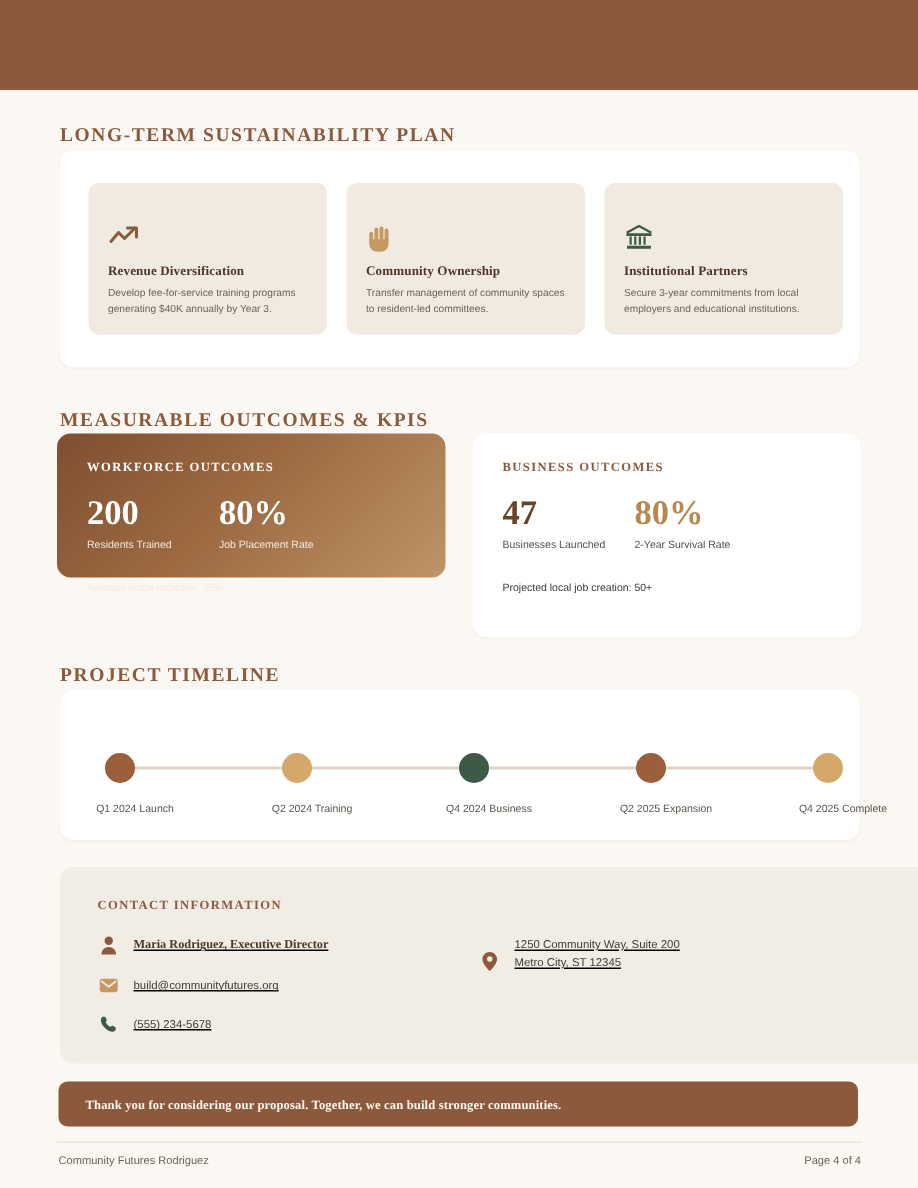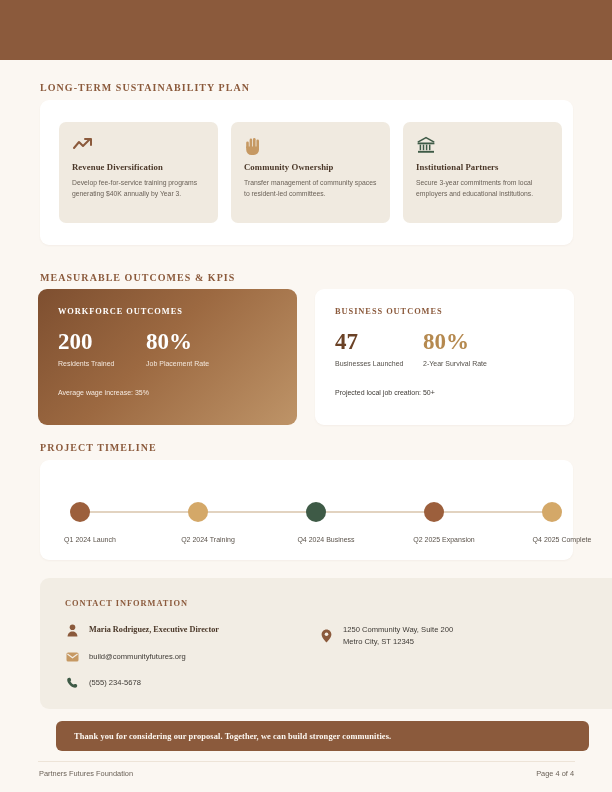--- a/index.html
+++ b/index.html
@@ -39,21 +39,21 @@
     color: #FFFFFF;
     letter-spacing: 0.2px;
   }
 
   
   .section-label {
     position: absolute;
     left: 40px;
     font-family: "Liberation Serif", serif;
     font-weight: bold;
-    font-size: 10px;
+    font-size: 13px;
     letter-spacing: 1.05px;
     color: #8B5A3C;
     text-transform: uppercase;
     white-space: nowrap;
   }
 
   
   .white-card {
     position: absolute;
     background: #FFFFFF;
@@ -64,21 +64,21 @@
   
   #pillars-card { left: 40px; top: 100px; width: 533px; height: 145px; }
   .pillar {
     position: absolute;
     top: 22px;
     width: 159px;
     height: 101px;
     background: #F0EAE0;
     border-radius: 7px;
     box-sizing: border-box;
-    padding: 14px 13px 0 13px;
+    padding: 27px 13px 0 13px;
   }
   .pillar.p0 { left: 19px; }
   .pillar.p1 { left: 191px; }
   .pillar.p2 { left: 363px; }
   .pillar-icon {
     height: 20px;
     margin-bottom: 6px;
     display: block;
   }
   .pillar-title {
@@ -92,21 +92,21 @@
   .pillar-desc {
     font-size: 6.8px;
     line-height: 1.62;
     color: #6B6258;
   }
 
   
   #kpi-workforce {
     position: absolute;
     left: 38px; top: 289px;
-    width: 259px; height: 136px;
+    width: 259px; height: 96px;
     border-radius: 9px;
     background: linear-gradient(135deg, #7E4F30 0%, #9C6941 45%, #BE9468 100%);
     box-sizing: border-box;
     padding: 18px 20px 0 20px;
   }
   #kpi-business {
     position: absolute;
     left: 315px; top: 289px;
     width: 259px; height: 136px;
     border-radius: 9px;
@@ -201,22 +201,23 @@
     font-size: 8.4px;
     letter-spacing: 0.95px;
     color: #8B5A3C;
     text-transform: uppercase;
     margin-bottom: 16px;
   }
   .contact-cols { display: flex; }
   .contact-col { width: 254px; }
   .contact-row {
     display: flex;
-    align-items: center;
+    align-items: flex-end;
     margin-bottom: 13px;
+    text-decoration: underline;
   }
   .contact-ico {
     width: 15px;
     min-width: 15px;
     height: 13px;
     margin-right: 9px;
     display: flex;
     align-items: center;
     justify-content: center;
   }
@@ -228,21 +229,21 @@
   .contact-text.bold {
     font-family: "Liberation Serif", serif;
     font-weight: bold;
     font-size: 8.2px;
     color: #4A3728;
   }
 
   
   #thanks-banner {
     position: absolute;
-    left: 56px; top: 721px;
+    left: 39px; top: 721px;
     width: 533px; height: 30px;
     background: #8B5A3C;
     border-radius: 6px;
     box-sizing: border-box;
     display: flex;
     align-items: center;
     padding-left: 18px;
   }
   #thanks-banner .txt {
     font-family: "Liberation Serif", serif;
@@ -429,16 +430,16 @@
       </div>
 
     </div>
   </div>
 
   <div id="thanks-banner">
     <span class="txt">Thank you for considering our proposal. Together, we can build stronger communities.</span>
   </div>
 
   <div class="footer-rule"></div>
-  <div class="footer-left">Partners Futures Foundation</div>
+  <div class="footer-left">Community Futures Rodriguez</div>
   <div class="footer-right">Page 4 of 4</div>
 
 </div>
 
 </body></html>

